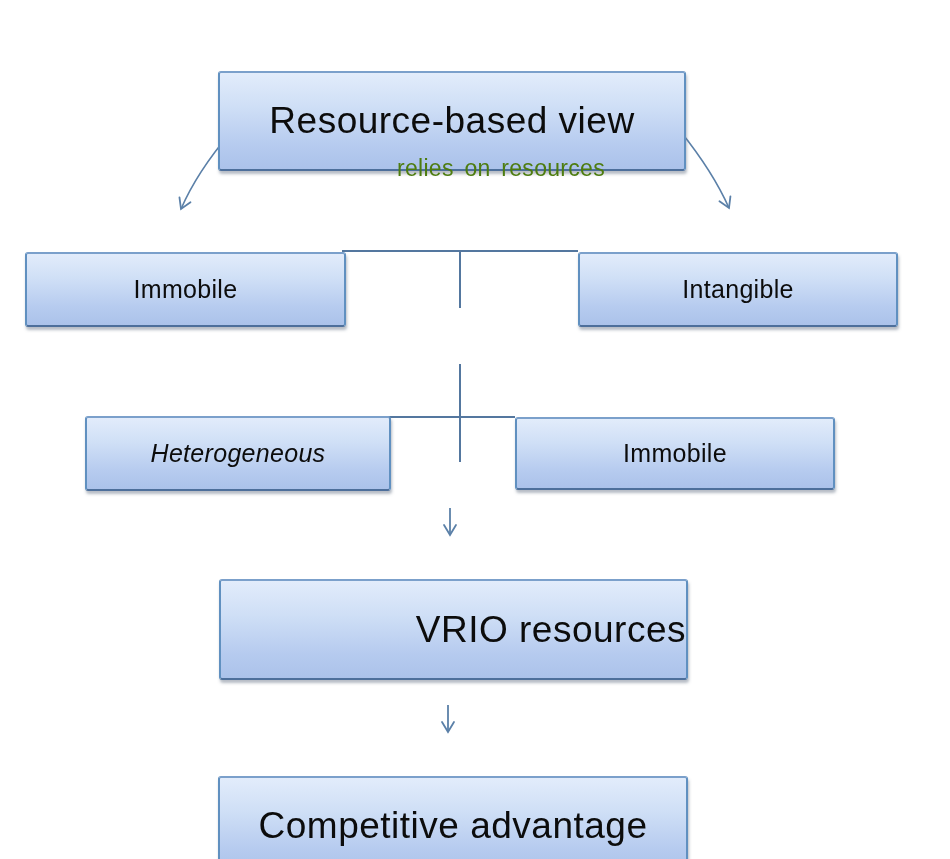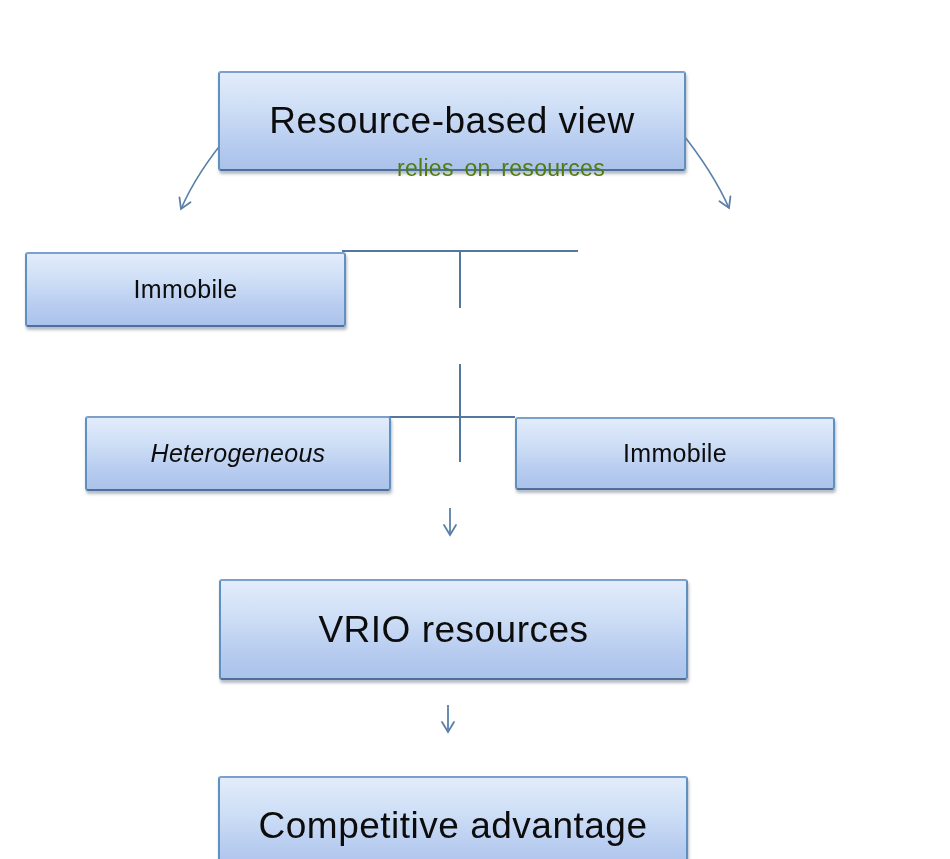--- a/index.html
+++ b/index.html
@@ -82,30 +82,33 @@
   </svg>
 
   <div class="node big" style="left:218px; top:35px; width:464px; height:96px;">
     <span>Resource-based view</span>
   </div>
 
   <div class="node" style="left:25px; top:216px; width:317px; height:71px;">
     <span>Immobile</span>
   </div>
 
+  <div class="node" style="left:578px; top:216px; width:316px; height:71px;">
+    <span>Intangible</span>
+  </div>
 
   <div class="node" style="left:85px; top:380px; width:302px; height:71px;font-style:italic;">
     <span>Heterogeneous</span>
   </div>
 
   <div class="node" style="left:515px; top:381px; width:316px; height:69px;">
     <span>Immobile</span>
   </div>
 
-  <div class="node big" style="left:219px; top:543px; width:465px; height:97px;">
+  <div class="node big" style="left:219px; top:543px; width:465px; height:97px;justify-content:flex-end;">
     <span>VRIO resources</span>
   </div>
 
   <div class="node big" style="left:218px; top:740px; width:466px; height:95px;">
     <span>Competitive advantage</span>
   </div>
 
   <div class="edge-label" style="left:305px; top:155px; width:300px;">relies on resources</div>
 
 

